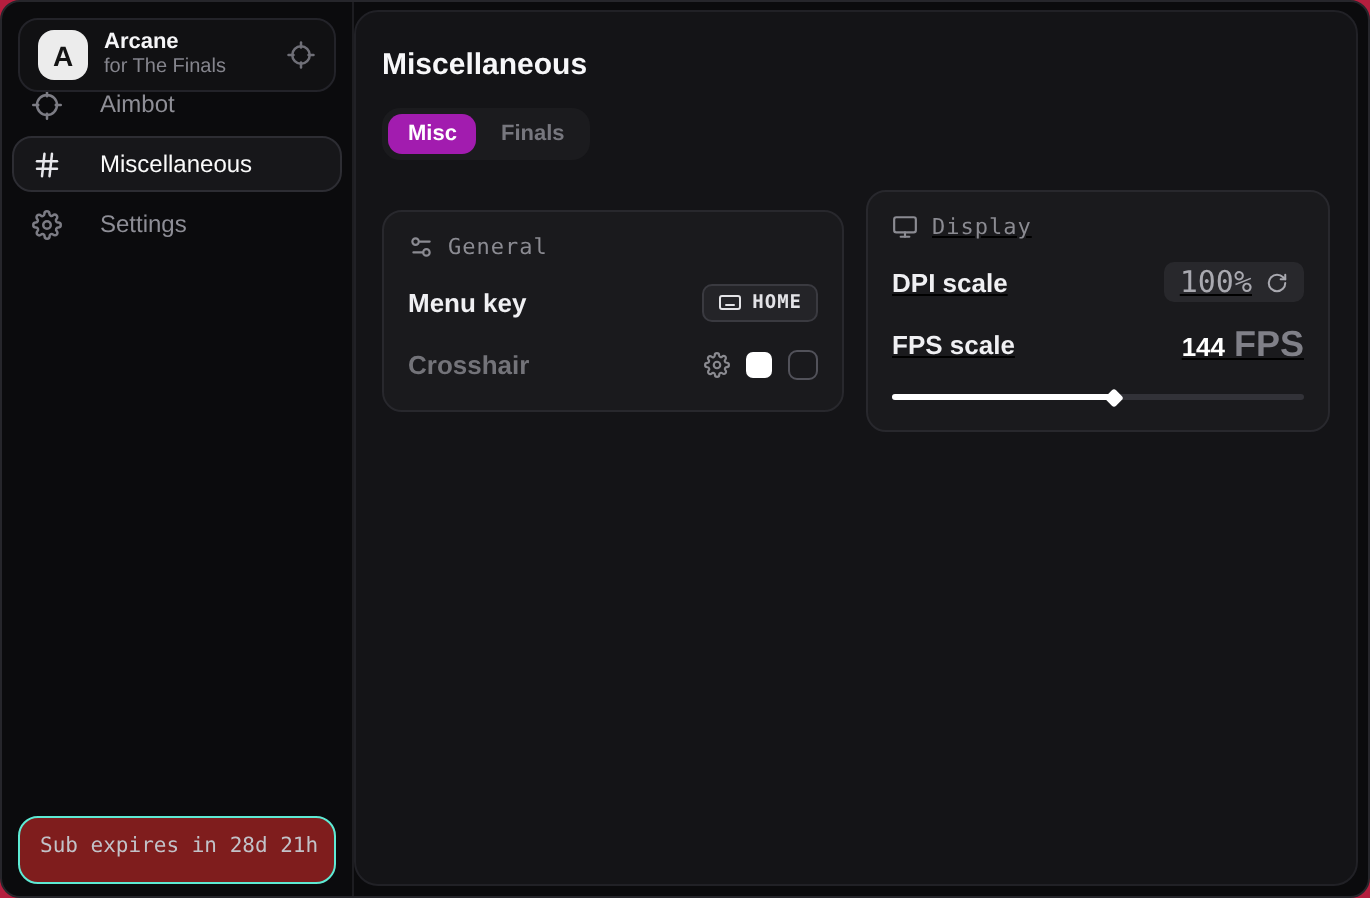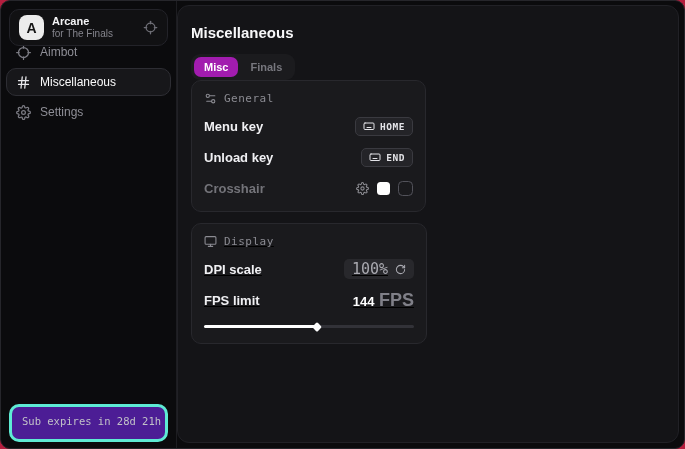--- a/index.html
+++ b/index.html
@@ -33,30 +33,30 @@
   }
   .logo-txt { line-height:1.15; }
   .logo-name { font-size:11px; font-weight:bold; color:#f5f5f7; }
   .logo-sub  { font-size:10px; color:#85858d; }
   .logo-card .icon { margin-left:auto; color:#6f6f77; }
   .cat-label {
     margin:17px 0 9px 14px; font-size:10px; color:#5b5b63;
   }
   .nav { display:flex; flex-direction:column; gap:2px; padding:0 5px; }
   .nav-item {
-    display:flex; align-items:center; gap:9px;
+    display:flex; align-items:center; gap:19px;
     height:28px; padding:0 9px; border:1px solid transparent;
     border-radius:10px; color:#8e8e96; font-size:12px; cursor:default;
   }
   .nav-item .icon { color:#7c7c84; }
   .nav-item.active { background:#17171a; border-color:#2d2d33; color:#fafafa; }
   .nav-item.active .icon { color:#e8e8ec; }
   .sub-card {
     position:absolute; left:8px; right:8px; bottom:6px;
-    border:3px solid #5eead4; border-radius:10px; background:#4c1d95;
+    border:1px solid #5eead4; border-radius:10px; background:#7f1d1d;
     padding:8px 10px;
   }
   .sub-line1 {
     font-family:"DejaVu Sans Mono", monospace;
     font-size:10.5px; color:#c2c2c8; margin-bottom:4px; white-space:nowrap;
   }
   .sub-line2 { font-size:10px; font-weight:bold; color:#97979f; white-space:nowrap; }
   
   .main {
     position:absolute; top:4px; left:176px; right:5px; bottom:5px;
@@ -67,21 +67,21 @@
   .tabs {
     margin-top:13px; display:inline-flex; align-items:center; gap:2px;
     background:#1b1b1e; border-radius:9px; padding:3px;
   }
   .tab {
     border:none; background:transparent; color:#77777e;
     font-family:inherit; font-size:11px; font-weight:bold;
     padding:4px 10px; border-radius:7px; cursor:pointer;
   }
   .tab.active { background:#a21caf; color:#ffffff;text-align:right; }
-  .cards { display:flex; gap:11px; align-items:flex-start;flex-direction:column; }
+  .cards { margin-top:15px; display:flex; gap:11px; align-items:center; }
   .card {
     background:#1a1a1d; border:1px solid #28282d; border-radius:10px;
     padding:11px 12px 13px;
   }
   .card.general { width:235px; }
   .card.display { width:236px;text-decoration:underline; }
   .card-head {
     display:flex; align-items:center; gap:7px; color:#8b8b92; margin-bottom:3px;
   }
   .card-title {
@@ -236,32 +236,20 @@
             <span class="icon">
               <svg width="12" height="12" viewBox="0 0 24 24" fill="none" stroke="currentColor" stroke-width="2" stroke-linecap="round">
                 <rect x="2" y="6" width="20" height="13" rx="2"></rect>
                   <line x1="8" y1="15" x2="16" y2="15"></line>
               </svg>
             </span>
             <span>HOME</span>
           </div>
         </div>
 
-        <div class="row">
-          <span class="row-label">Unload key</span>
-          <div class="keybadge">
-            <span class="icon">
-              <svg width="12" height="12" viewBox="0 0 24 24" fill="none" stroke="currentColor" stroke-width="2" stroke-linecap="round">
-                <rect x="2" y="6" width="20" height="13" rx="2"></rect>
-                  <line x1="8" y1="15" x2="16" y2="15"></line>
-              </svg>
-            </span>
-            <span>END</span>
-          </div>
-        </div>
 
         <div class="row">
           <span class="row-label dim">Crosshair</span>
           <div class="cross-controls">
             <span class="gear-sm icon">
               <svg width="13" height="13" viewBox="0 0 24 24" fill="none" stroke="currentColor" stroke-width="2" stroke-linecap="round" stroke-linejoin="round">
                 <circle cx="12" cy="12" r="3"></circle>
                   <path d="M19.4 15a1.65 1.65 0 0 0 .33 1.82l.06.06a2 2 0 1 1-2.83 2.83l-.06-.06a1.65 1.65 0 0 0-1.82-.33 1.65 1.65 0 0 0-1 1.51V21a2 2 0 1 1-4 0v-.09a1.65 1.65 0 0 0-1-1.51 1.65 1.65 0 0 0-1.82.33l-.06.06a2 2 0 1 1-2.83-2.83l.06-.06a1.65 1.65 0 0 0 .33-1.82 1.65 1.65 0 0 0-1.51-1H3a2 2 0 1 1 0-4h.09a1.65 1.65 0 0 0 1.51-1 1.65 1.65 0 0 0-.33-1.82l-.06-.06a2 2 0 1 1 2.83-2.83l.06.06a1.65 1.65 0 0 0 1.82.33h0a1.65 1.65 0 0 0 1-1.51V3a2 2 0 1 1 4 0v.09a1.65 1.65 0 0 0 1 1.51h0a1.65 1.65 0 0 0 1.82-.33l.06-.06a2 2 0 1 1 2.83 2.83l-.06.06a1.65 1.65 0 0 0-.33 1.82v0a1.65 1.65 0 0 0 1.51 1H21a2 2 0 1 1 0 4h-.09a1.65 1.65 0 0 0-1.51 1z"></path>
               </svg>
             </span>
@@ -290,21 +278,21 @@
             <span class="icon">
               <svg width="11" height="11" viewBox="0 0 24 24" fill="none" stroke="currentColor" stroke-width="2.2" stroke-linecap="round" stroke-linejoin="round">
                 <path d="M21 12a9 9 0 1 1-9-9c2.52 0 4.93 1 6.74 2.74L21 8"></path>
                   <polyline points="21 3 21 8 16 8"></polyline>
               </svg>
             </span>
           </div>
         </div>
 
         <div class="row">
-          <span class="row-label">FPS limit</span>
+          <span class="row-label">FPS scale</span>
           <span>
             <span class="fps-val">144</span>
             <span class="fps-unit">FPS</span>
           </span>
         </div>
 
         <div class="slider">
           <div class="slider-track"></div>
           <div class="slider-fill" style="width: 54%;"></div>
           <div class="slider-thumb" style="left: 54%;"></div>

